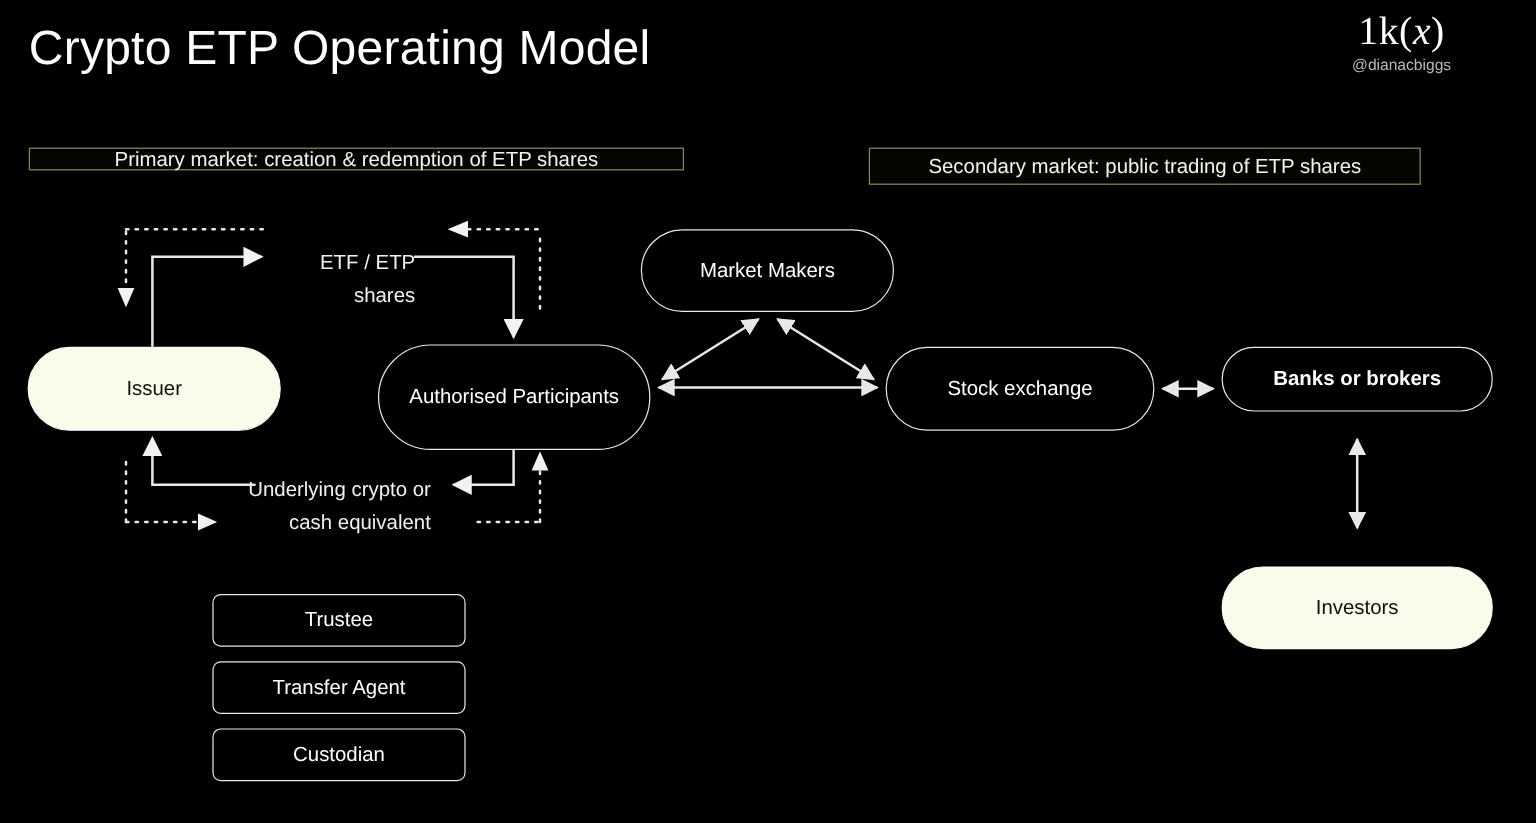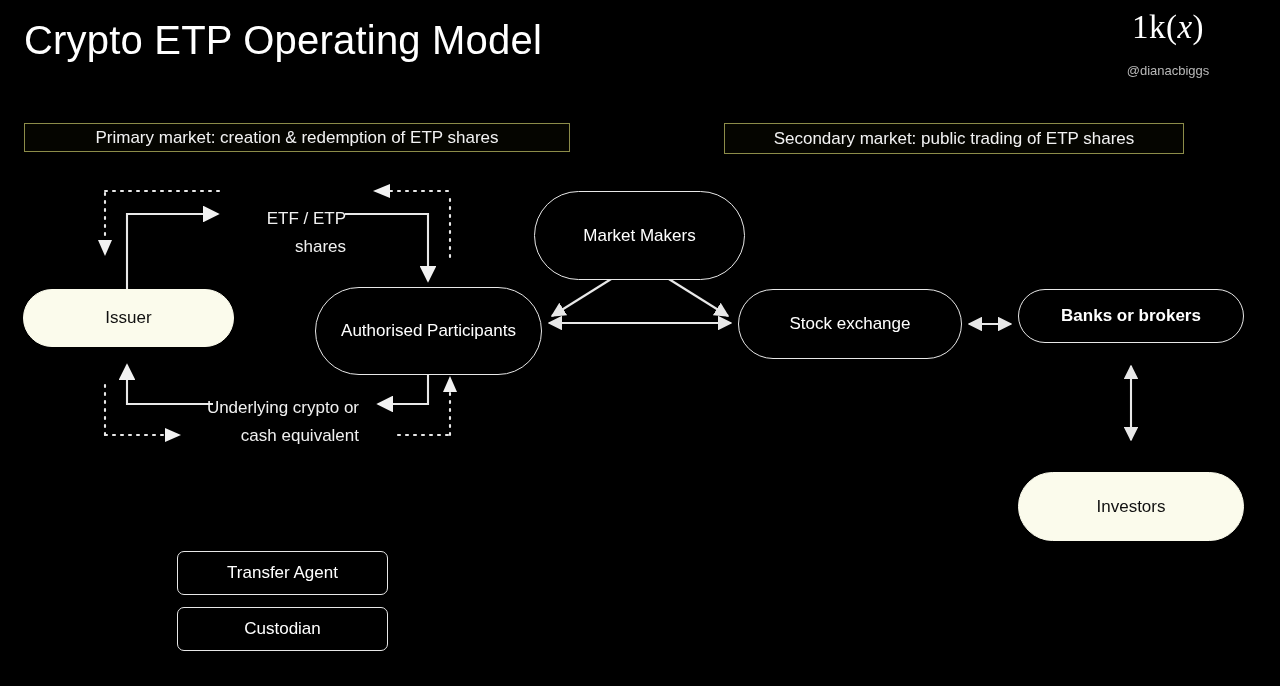--- a/index.html
+++ b/index.html
@@ -44,40 +44,40 @@
   #logo-mark {
     font-family: "Liberation Serif", serif;
     font-size: 33px;
     color: #ffffff;
     letter-spacing: 0.5px;
     line-height: 1.05;
     white-space: nowrap;
   }
   #logo-mark .lx { font-style: italic; }
   #logo-handle {
-    margin-top: 18px;
+    margin-top: 1px;
     font-size: 13px;
     color: #b9b9b9;
     white-space: nowrap;
   }
 
   
   .banner {
     position: absolute;
     border: 1px solid #8c8c49;
     background: #050500;
     display: flex;
     align-items: center;
     justify-content: center;
     font-size: 17px;
     color: #f2f2f2;
     box-sizing: border-box;
     white-space: nowrap;
   }
-  #banner-primary   { left: 24px;  top: 123px; width: 546px; height: 29px; }
+  #banner-primary   { left: 24px;  top: 123px; width: 546px; height: 19px; }
   #banner-secondary { left: 724px; top: 123px; width: 460px; height: 31px; }
 
   
   .node {
     position: absolute;
     box-sizing: border-box;
     display: flex;
     align-items: center;
     justify-content: center;
     text-align: center;
@@ -89,23 +89,23 @@
     border: 1.3px solid #e8e8e8;
     background: #000000;
     color: #ffffff;
   }
   .node.filled {
     border: 1.3px solid #fbfbec;
     background: #fbfbec;
     color: #101010;
   }
 
-  #node-issuer      { left: 23px;   top: 289px; width: 211px; height: 58px; }
+  #node-issuer      { left: 23px;   top: 289px; width: 211px; height: 70px; }
   #node-ap          { left: 315px;  top: 287px; width: 227px; height: 88px; }
-  #node-mm          { left: 534px;  top: 191px; width: 211px; height: 89px; }
+  #node-mm          { left: 534px;  top: 191px; width: 211px; height: 69px; }
   #node-exchange    { left: 738px;  top: 289px; width: 224px; height: 70px; }
   #node-banks       { left: 1018px; top: 289px; width: 226px; height: 54px; font-weight: bold; }
   #node-investors   { left: 1018px; top: 447px; width: 226px; height: 69px; margin-top: 25px; }
 
   
   .svcbox {
     position: absolute;
     box-sizing: border-box;
     border: 1.3px solid #e8e8e8;
     background: #000000;
@@ -226,16 +226,17 @@
 
   <div class="node outline" id="node-exchange">Stock exchange</div>
 
   <div class="node outline" id="node-banks">Banks or brokers</div>
 
   <div class="node filled" id="node-investors">Investors</div>
 
   <div class="flow-label" id="label-etf">ETF / ETP shares</div>
   <div class="flow-label" id="label-underlying">Underlying crypto or cash equivalent</div>
 
+  <div class="svcbox" id="svc-trustee">Trustee</div>
   <div class="svcbox" id="svc-transfer-agent">Transfer Agent</div>
   <div class="svcbox" id="svc-custodian">Custodian</div>
 
 </div>
 
 </body></html>

